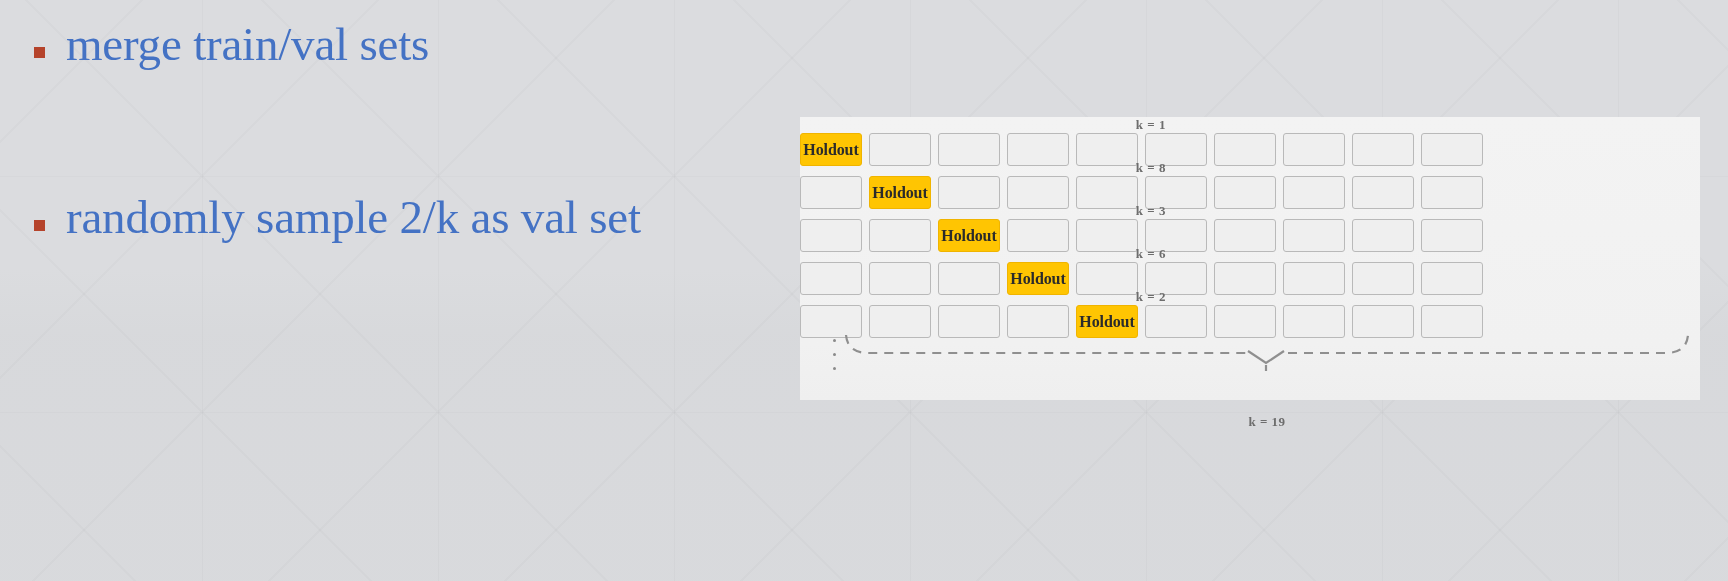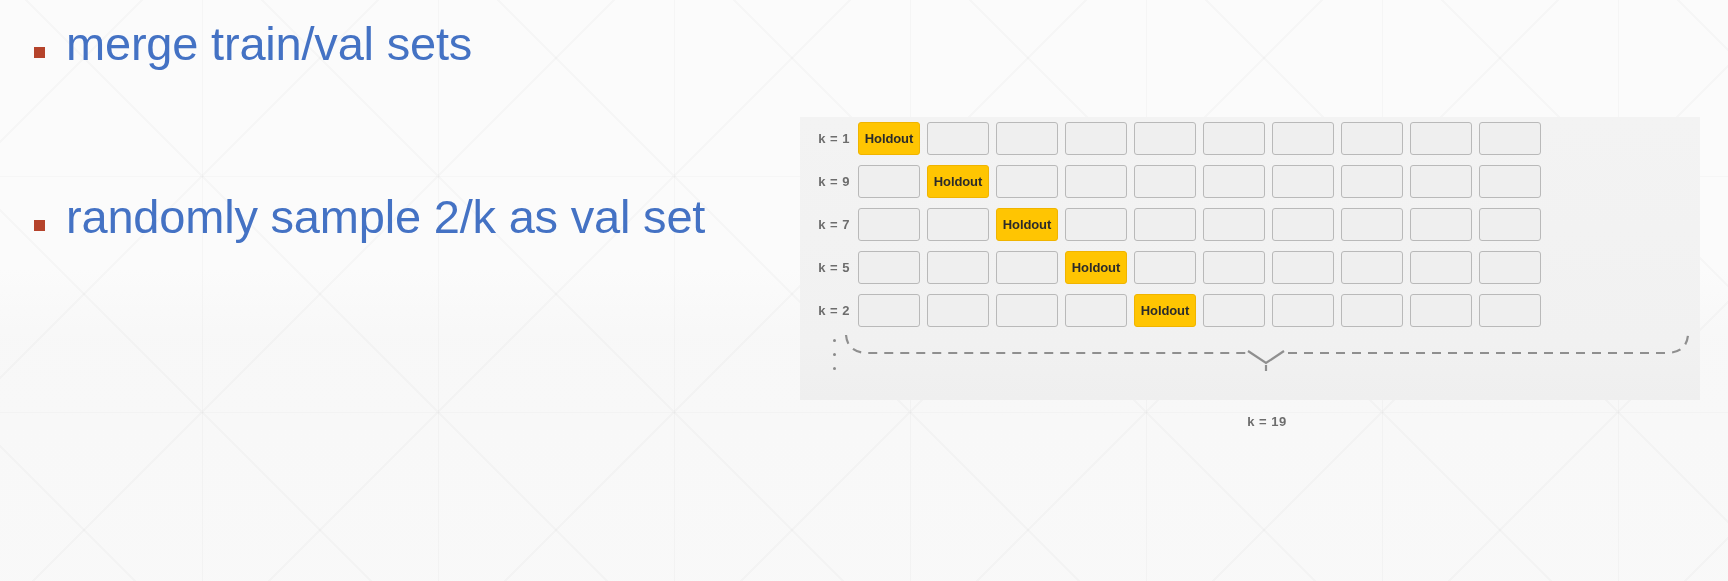--- a/index.html
+++ b/index.html
@@ -12,22 +12,23 @@
     overflow: hidden;
     font-family: "Liberation Sans", sans-serif;
     background: #ffffff;
   }
 
   
   #slide {
     position: relative;
     width: 1728px;
     height: 581px;
-    background: #e5e5e5;
+    background: #0f172a;
     overflow: hidden;
+    font-family: Liberation Serif, serif;
   }
 
   
   #bg-texture {
     position: absolute;
     inset: 0;
     pointer-events: none;
     background-image:
       linear-gradient(to right, rgba(0,0,0,0.022) 1px, transparent 1px),
       linear-gradient(to bottom, rgba(0,0,0,0.018) 1px, transparent 1px),
@@ -91,20 +92,21 @@
   .kfold-rows {
     position: absolute;
     left: 0;
     top: 0;
   }
   .kfold-row {
     display: flex;
     align-items: center;
     height: 42px;
     margin-bottom: 1px;
+    flex-direction: column;
   }
   .row-label {
     width: 50px;
     text-align: right;
     padding-right: 8px;
     font-size: 13px;
     font-weight: 700;
     color: #6d6d6d;
     letter-spacing: .5px;
     flex: 0 0 auto;
@@ -122,21 +124,21 @@
     box-sizing: border-box;
     display: flex;
     align-items: center;
     justify-content: center;
   }
   .cell.holdout {
     background: #FFC502;
     border-color: #F0B400;
   }
   .cell .cell-label {
-    font-size: 13px;
+    font-size: 16px;
     font-weight: 700;
     color: #2b2b2b;
     letter-spacing: -0.1px;
   }
 
   
   #vdots {
     position: absolute;
     left: 14px;
     top: 222px;
@@ -211,57 +213,57 @@
           <span class="cell"></span>
           <span class="cell"></span>
           <span class="cell"></span>
           <span class="cell"></span>
           <span class="cell"></span>
           <span class="cell"></span>
         </span>
       </div>
 
       <div class="kfold-row">
-        <span class="row-label">k = 9</span>
-        <span class="cells">
-          <span class="cell"></span>
-          <span class="cell holdout">
-              <span class="cell-label">Holdout</span>
-            </span>
-          <span class="cell"></span>
-          <span class="cell"></span>
-          <span class="cell"></span>
-          <span class="cell"></span>
-          <span class="cell"></span>
-          <span class="cell"></span>
-          <span class="cell"></span>
-          <span class="cell"></span>
-        </span>
-      </div>
-
-      <div class="kfold-row">
-        <span class="row-label">k = 7</span>
-        <span class="cells">
-          <span class="cell"></span>
-          <span class="cell"></span>
-          <span class="cell holdout">
-              <span class="cell-label">Holdout</span>
-            </span>
-          <span class="cell"></span>
-          <span class="cell"></span>
-          <span class="cell"></span>
-          <span class="cell"></span>
-          <span class="cell"></span>
-          <span class="cell"></span>
-          <span class="cell"></span>
-        </span>
-      </div>
-
-      <div class="kfold-row">
-        <span class="row-label">k = 5</span>
+        <span class="row-label">k = 8</span>
+        <span class="cells">
+          <span class="cell"></span>
+          <span class="cell holdout">
+              <span class="cell-label">Holdout</span>
+            </span>
+          <span class="cell"></span>
+          <span class="cell"></span>
+          <span class="cell"></span>
+          <span class="cell"></span>
+          <span class="cell"></span>
+          <span class="cell"></span>
+          <span class="cell"></span>
+          <span class="cell"></span>
+        </span>
+      </div>
+
+      <div class="kfold-row">
+        <span class="row-label">k = 3</span>
+        <span class="cells">
+          <span class="cell"></span>
+          <span class="cell"></span>
+          <span class="cell holdout">
+              <span class="cell-label">Holdout</span>
+            </span>
+          <span class="cell"></span>
+          <span class="cell"></span>
+          <span class="cell"></span>
+          <span class="cell"></span>
+          <span class="cell"></span>
+          <span class="cell"></span>
+          <span class="cell"></span>
+        </span>
+      </div>
+
+      <div class="kfold-row">
+        <span class="row-label">k = 6</span>
         <span class="cells">
           <span class="cell"></span>
           <span class="cell"></span>
           <span class="cell"></span>
           <span class="cell holdout">
               <span class="cell-label">Holdout</span>
             </span>
           <span class="cell"></span>
           <span class="cell"></span>
           <span class="cell"></span>

